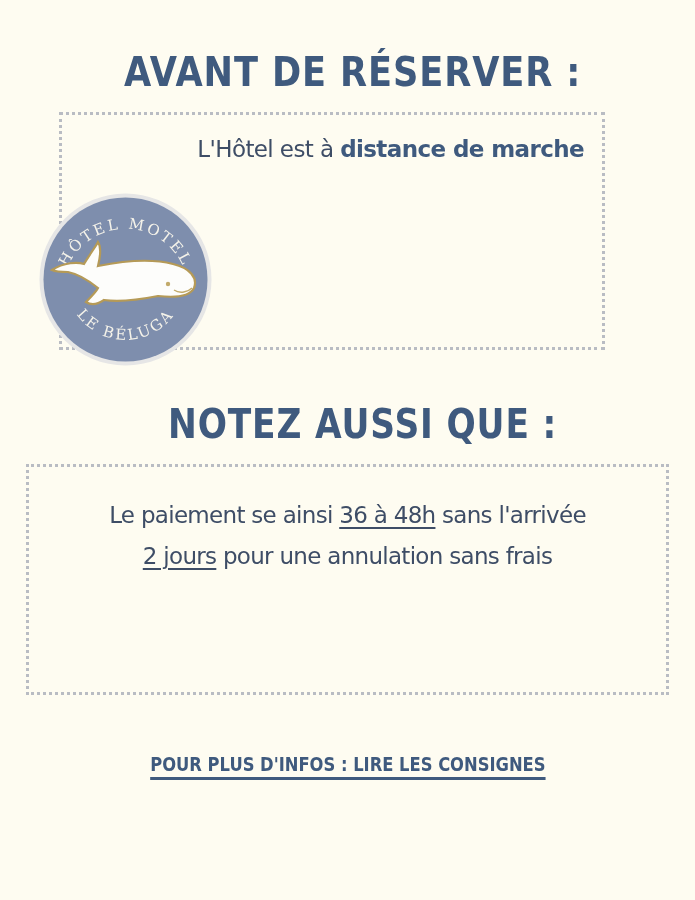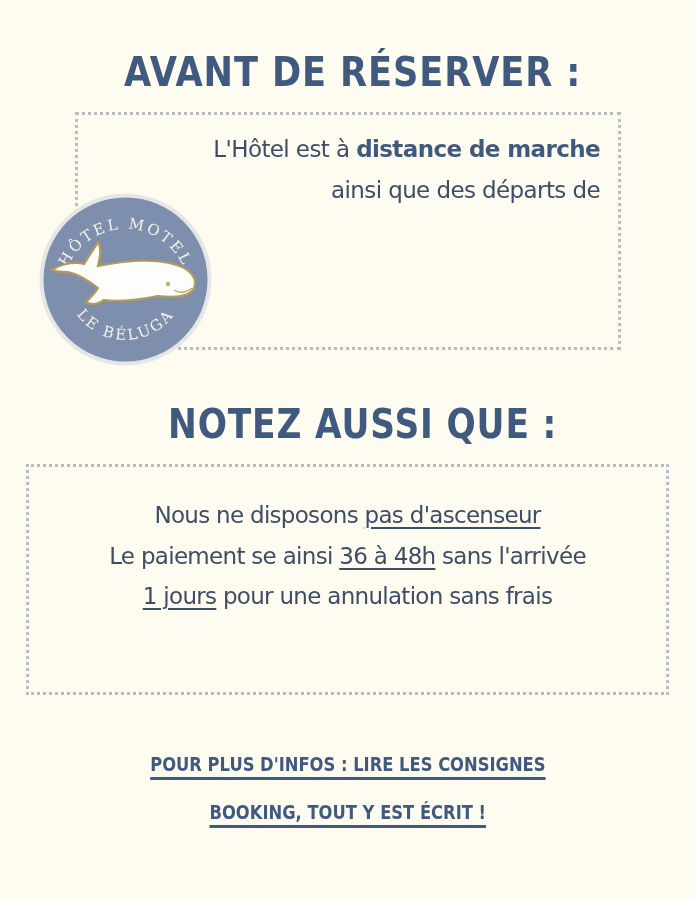--- a/index.html
+++ b/index.html
@@ -15,21 +15,21 @@
       letter-spacing: 1px;
       white-space: nowrap;
     }
     .heading-1 { left: 124px; top: 46px; width: 490px; font-size: 40px; line-height: 52px; transform: scaleX(0.88); transform-origin: left center; }
     .heading-2 { left: 168px; top: 398px; font-size: 40px; line-height: 52px; transform: scaleX(0.86); transform-origin: left center; }
 
     .box {
       position: absolute;
       border: 3px dotted #b9bcc3;
     }
-    .box-1 { left: 75px; top: 112px; width: 546px; height: 238px; }
+    .box-1 { left: 59px; top: 112px; width: 546px; height: 238px; }
     .box-2 { left: 26px; top: 464px; width: 643px; height: 231px; }
 
     .box-1-text {
       position: absolute;
       right: 18px; top: 14px;
       text-align: right;
       font-size: 23px;
       line-height: 40.5px;
       color: #3e4d66;
       font-family: "DejaVu Sans", sans-serif;
@@ -69,21 +69,20 @@
     .footer .fline { text-decoration: underline; text-underline-offset: 6px; text-decoration-thickness: 3px; display: inline-block; transform: scaleX(0.86); }
   </style>
 </head>
 <body>
 
 <div class="heading heading-1">AVANT DE RÉSERVER :</div>
 
 <div class="box box-1">
   <div class="box-1-text">
     <div><span>L'Hôtel est à </span><b>distance de marche</b></div>
-    <div>ainsi que des départs de</div>
   </div>
 </div>
 
 <svg class="logo" viewBox="0 0 175 175" xmlns="http://www.w3.org/2000/svg">
   <circle cx="87.5" cy="87.5" r="86" fill="#e6e6e6"></circle>
   <circle cx="87.5" cy="87.5" r="82" fill="#7e8ead"></circle>
   <defs>
     <path id="topArc" d="M 25 92 A 63 63 0 0 1 150 92"></path>
     <path id="botArc" d="M 30 105 A 60 60 0 0 0 145 105"></path>
   </defs>
@@ -97,22 +96,20 @@
     <path d="M 14 78 C 26 70, 40 70, 46 72 C 52 62, 58 54, 60 50 C 64 56, 62 66, 60 74 C 80 70, 112 66, 135 72 C 152 76, 160 86, 156 96 C 152 104, 138 106, 120 104 C 100 108, 80 110, 66 108 C 60 112, 54 114, 48 110 C 54 104, 58 100, 60 96 C 50 88, 40 82, 30 80 C 24 80, 18 80, 14 78 Z" fill="#fdfdfb" stroke="#b59a57" stroke-width="2.2"></path>
     <circle cx="130" cy="92" r="2.2" fill="#c2aa6a"></circle>
     <path d="M 136 98 C 142 102, 150 100, 154 96" fill="none" stroke="#c2aa6a" stroke-width="1.4"></path>
   </g>
 </svg>
 
 <div class="heading heading-2">NOTEZ AUSSI QUE :</div>
 
 <div class="box box-2">
   <div class="box-2-lines">
-    <span class="line"><span>Nous ne disposons </span><span class="u">pas d'ascenseur</span><span></span></span>
     <span class="line"><span>Le paiement se ainsi </span><span class="u">36 à 48h</span><span> sans l'arrivée</span></span>
-    <span class="line"><span></span><span class="u">1 jours</span><span> pour une annulation sans frais</span></span>
+    <span class="line"><span></span><span class="u">2 jours</span><span> pour une annulation sans frais</span></span>
   </div>
 </div>
 
 <div class="footer">
   <span class="line"><span class="fline">POUR PLUS D'INFOS : LIRE LES CONSIGNES</span></span>
-  <span class="line"><span class="fline">BOOKING, TOUT Y EST ÉCRIT !</span></span>
 </div>
 
 </body></html>

